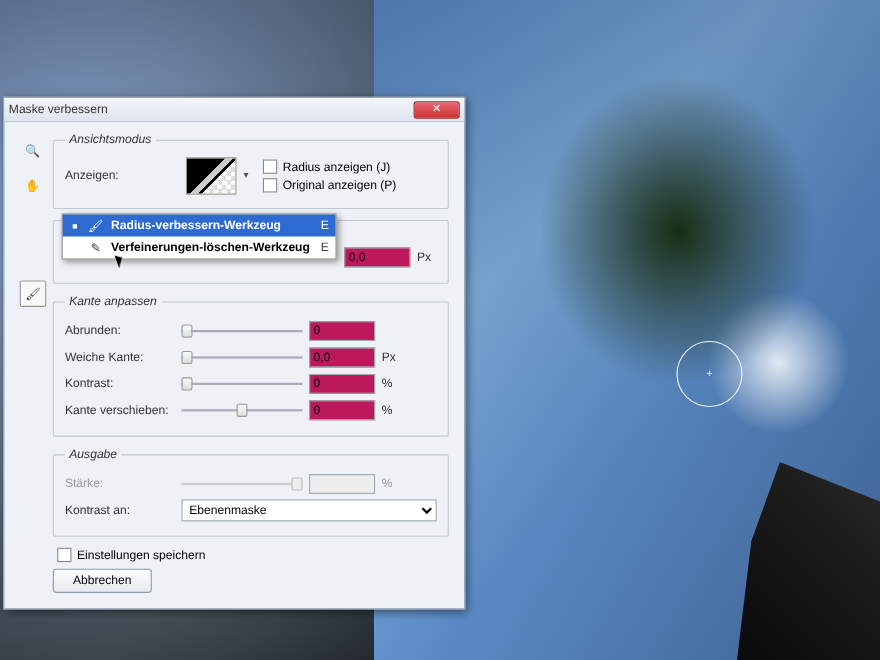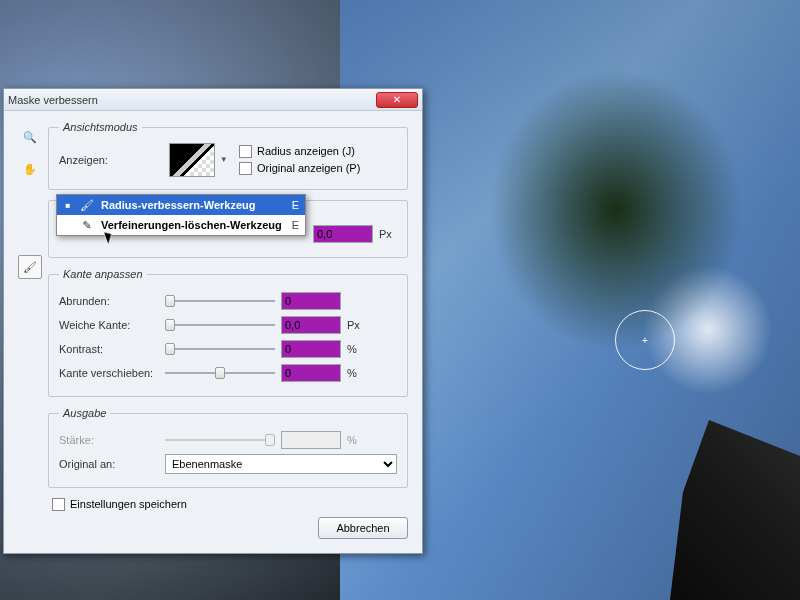--- a/index.html
+++ b/index.html
@@ -61,35 +61,35 @@
 fieldset {
   border:1px solid #c0c8d4; border-radius:2px; margin-bottom:10px;
   padding: 8px 10px 10px 10px; position:relative;
 }
 legend { padding:0 4px; color:#333; font-size:11px;font-style:italic; }
 
 .row { display:flex; align-items:center; gap:6px; min-height:22px; margin:2px 0; }
 .row .label { width:100px; text-align:left; color:#333; }
 .row .unit { width:18px; color:#333; }
 .row input[type=text] {
-  width:60px; height:18px; border:1px solid #9aa; padding:1px 3px; background:#a21caf;
+  width:60px; height:18px; border:1px solid #9aa; padding:1px 3px; background:#be185d;
 }
 .row input[type=text][disabled] { background:#eee; color:#999; }
 
 
 .slider { flex:0 0 110px; height:14px; position:relative; }
 .slider .track { position:absolute; left:0; right:0; top:6px; height:2px; background:#aab; }
 .slider .thumb {
   position:absolute; top:1px; width:10px; height:12px;
   background:linear-gradient(#fafafa,#ddd); border:1px solid #999; border-radius:2px;
 }
 .slider.disabled .track { background:#ccc; }
 .slider.disabled .thumb { background:#eee; border-color:#bbb; }
 
-.checkbox { display:flex; gap:5px; }
+.checkbox { display:flex; align-items:center; gap:5px; }
 .checkbox .box { width:13px; height:13px; border:1px solid #888; background:#fff; }
 
 .view-thumb {
   width:46px; height:34px; border:1px solid #999;
   background: linear-gradient(135deg,#000 0 45%, #ccc 45% 55%, #000 55% 60%, transparent 60%),
               repeating-conic-gradient(#fff 0 25%, #ddd 0 50%) 0 0/8px 8px;
   position:relative; margin:0 4px;
 }
 .view-thumb::after{content:"▾"; position:absolute; right:-12px; top:10px; color:#555; font-size:9px;}
 
@@ -112,21 +112,21 @@
   width:0;height:0;
   border-left:6px solid #000; border-top:4px solid transparent; border-bottom:8px solid transparent;
   transform: rotate(-20deg);
   filter: drop-shadow(0 0 1px #fff);
 }
 
 select {
   height:20px; border:1px solid #9aa; background:#fff; padding:0 2px; font-size:11px;
 }
 
-.btn-row { display:flex; gap:8px; justify-content:flex-end; margin-top:6px; }
+.btn-row { display:flex; gap:8px; justify-content:flex-end; margin-top:6px;flex-direction:column; }
 .btn {
   width:90px; height:22px; border:1px solid #8a9bb0; border-radius:3px;
   background:linear-gradient(#fdfdfd,#e6e9ee); text-align:center; line-height:20px;
 }
 .btn.primary { background:linear-gradient(#cfe6fb,#a8d0f4); border-color:#5a8bc8; }
 </style>
 </head>
 <body>
 
 <div class="bg"></div>
@@ -218,21 +218,21 @@
         <div class="row">
           <span class="label" style="color:#999">Stärke:</span>
           <div class="slider disabled">
               <div class="track"></div>
               <div class="thumb" style="left:100px"></div>
             </div>
           <input type="text" disabled="" value="" style="">
           <span class="unit" style="color:#999">%</span>
         </div>
         <div class="row">
-          <span class="label">Original an:</span>
+          <span class="label">Kontrast an:</span>
           <select style="flex:1">
             <option>Ebenenmaske</option>
           </select>
         </div>
       </fieldset>
 
       <label class="checkbox" style="margin:4px 0 6px 4px;">
         <span class="box"></span>
         <span>Einstellungen speichern</span>
       </label>

